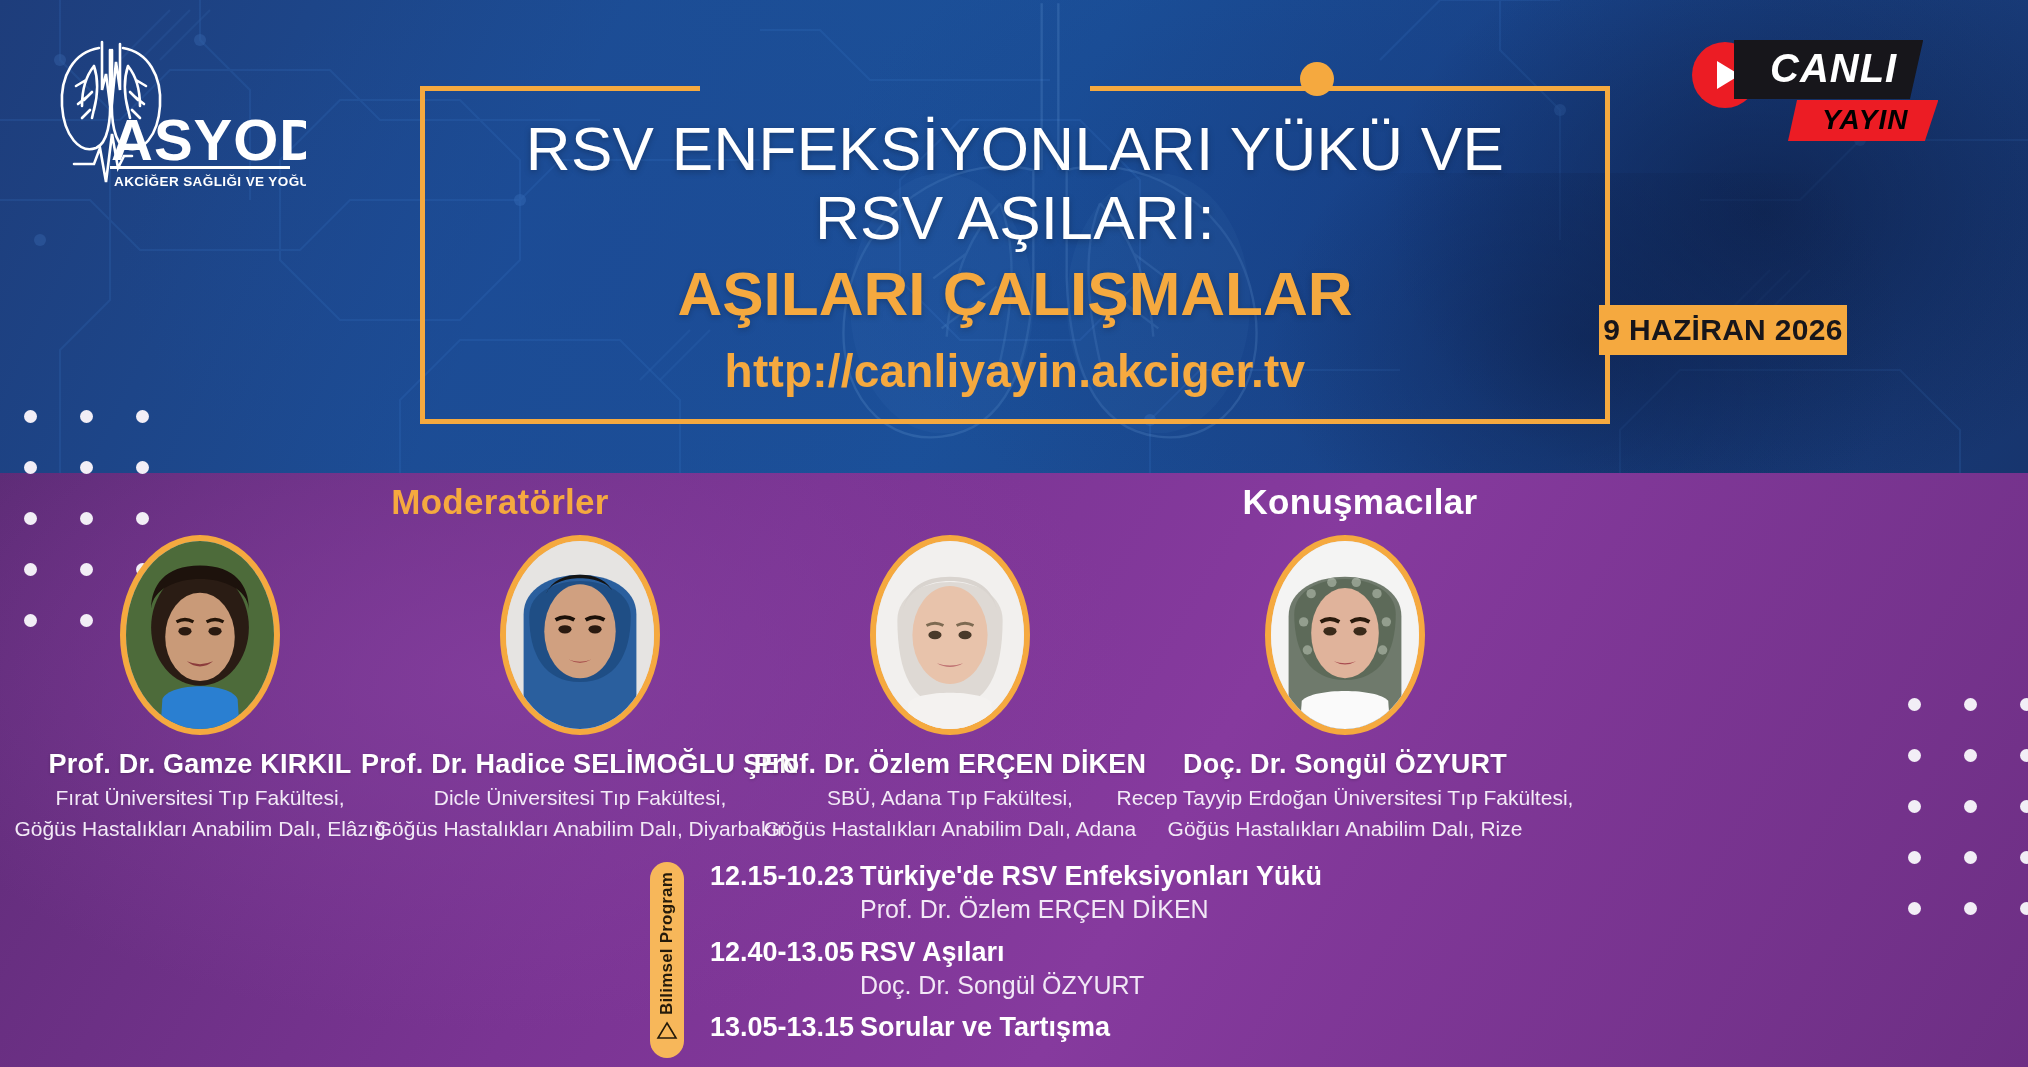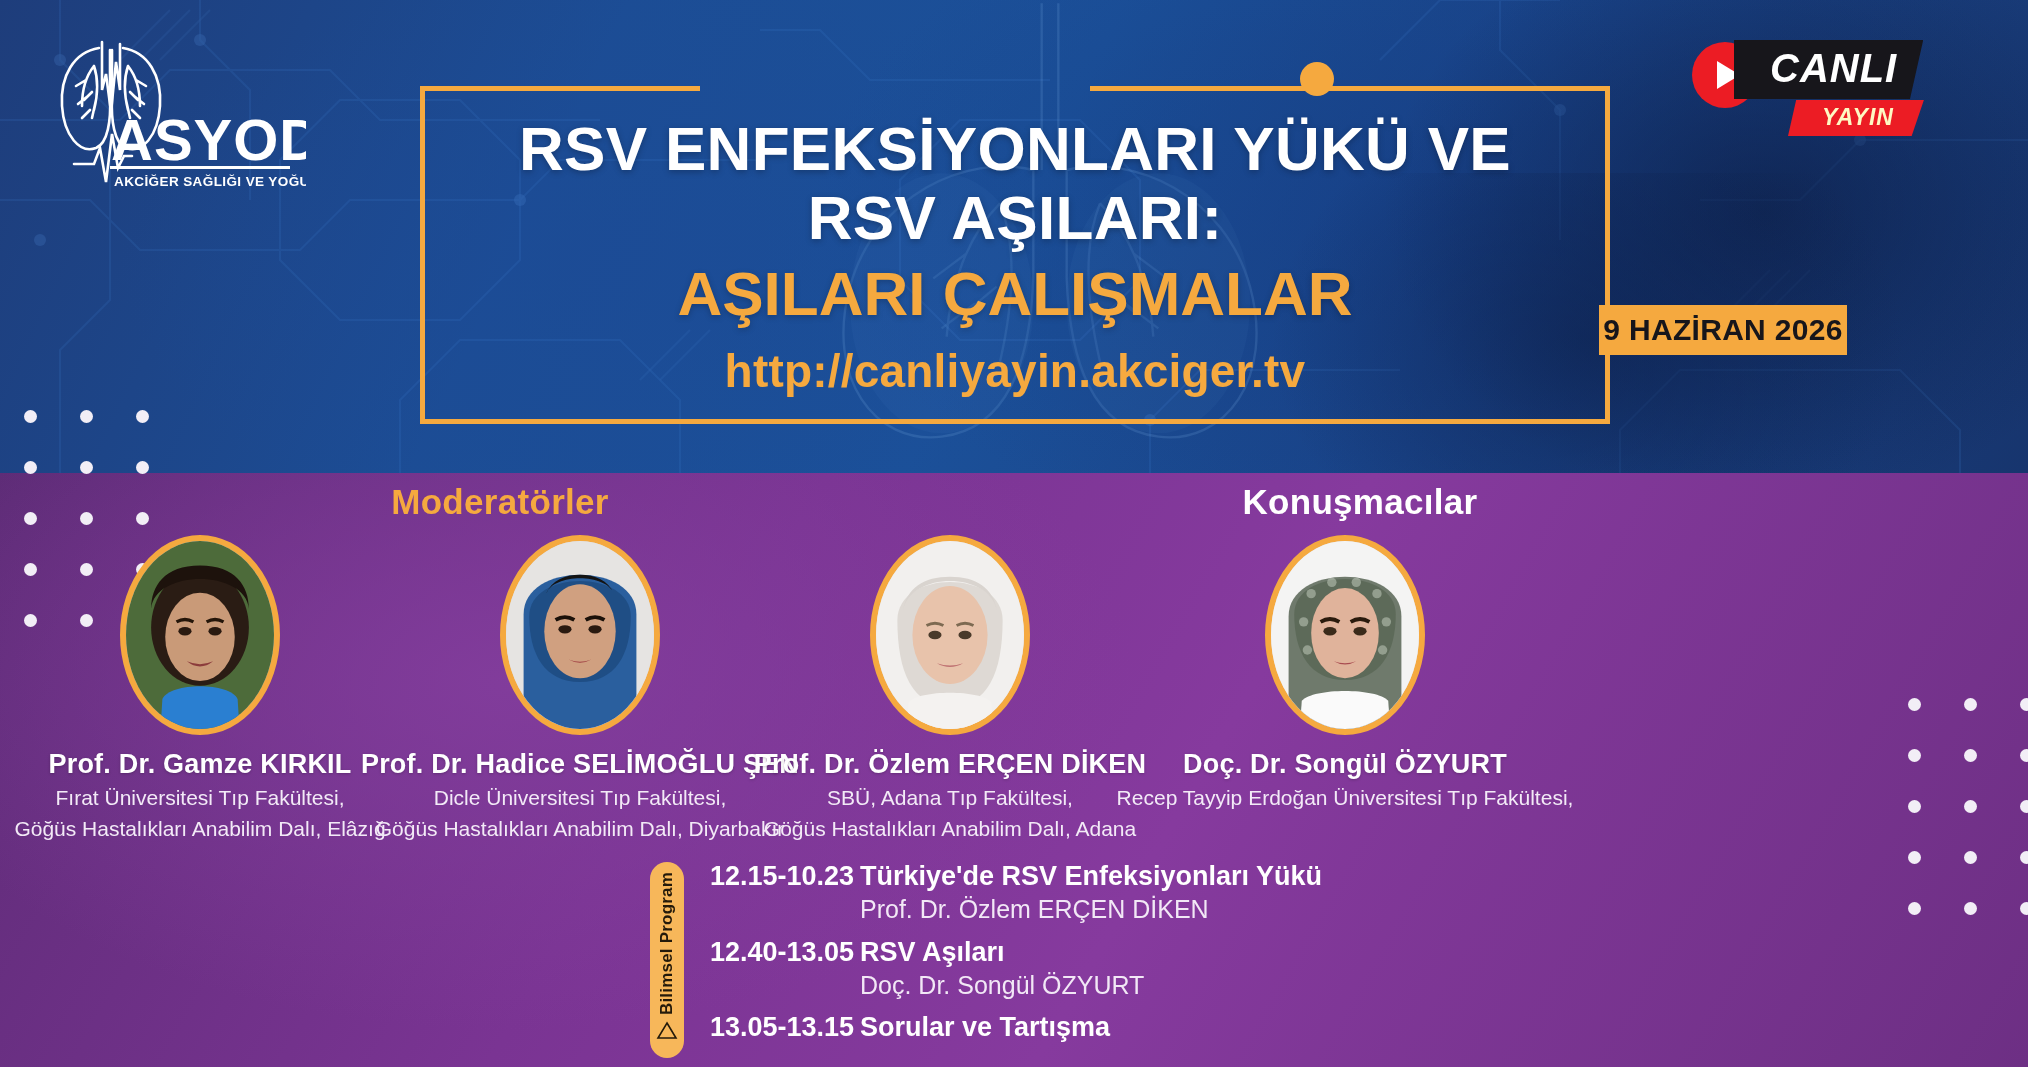--- a/index.html
+++ b/index.html
@@ -72,21 +72,21 @@
     background: #f5a93f;
   }
 
   
   .title-block {
     position: absolute; left: 420px; top: 92px;
     width: 1190px; text-align: center;
   }
   .title-l1, .title-l2 {
     color: #ffffff;
-    font-weight: 700;
+    font-weight: 400;
     font-size: 62px;
     letter-spacing: .3px;
     line-height: 1.12;
     text-shadow: 0 2px 6px rgba(0,0,0,.25);
   }
   .title-l1 { margin-top: 22px; }
   .title-l3 {
     color: #f5a93f;
     font-weight: 800;
     font-size: 62px;
@@ -121,22 +121,22 @@
     background: #17161b;
     color: #fff;
     font-size: 40px; font-weight: 800; font-style: italic;
     letter-spacing: 1px;
     padding: 6px 26px 8px 36px;
     clip-path: polygon(0 0, 100% 0, 93% 100%, 0% 100%);
   }
   .live-yayin {
     position: absolute; left: 96px; top: 62px;
     background: #ec1c24;
-    color: #fef9c3;
-    font-size: 23px; font-weight: 700; font-style: italic;
+    color: #000000;
+    font-size: 28px; font-weight: 700; font-style: italic;
     letter-spacing: 1px;
     padding: 4px 30px 5px 34px;
     clip-path: polygon(6% 0, 100% 0, 91% 100%, 0% 100%);
   }
 
   
   .date-badge {
     position: absolute; left: 1599px; top: 305px;
     width: 248px; height: 50px;
     background: #f5a93f;
@@ -462,20 +462,21 @@
           <ellipse cx="96" cy="96" rx="7" ry="4.5" fill="#3a2a1a"></ellipse>
           <path d="M54 86 Q64 80 74 86" stroke="#2a1a0c" stroke-width="4" fill="none"></path>
           <path d="M86 86 Q96 80 106 86" stroke="#2a1a0c" stroke-width="4" fill="none"></path>
           <path d="M68 128 Q80 135 92 128 Q80 132 68 128 Z" fill="#a84c50"></path>
           <path d="M34 170 C46 156 114 156 126 170 L128 200 L32 200 Z" fill="#fafafa"></path>
         </svg>
       </div>
     </div>
     <div class="p-name">Doç. Dr. Songül ÖZYURT</div>
     <div class="p-aff">Recep Tayyip Erdoğan Üniversitesi Tıp Fakültesi,</div>
+    <div class="p-aff">Göğüs Hastalıkları Anabilim Dalı, Rize</div>
   </div>
 
   <div class="program">
     <div class="prog-tab">
       <div class="prog-tab-label">Bilimsel Program</div>
       <svg class="prog-tri-outline" viewBox="0 0 22 19">
         <path d="M11 2 L20 17 L2 17 Z" fill="none" stroke="#241a0a" stroke-width="1.6"></path>
       </svg>
     </div>
 

